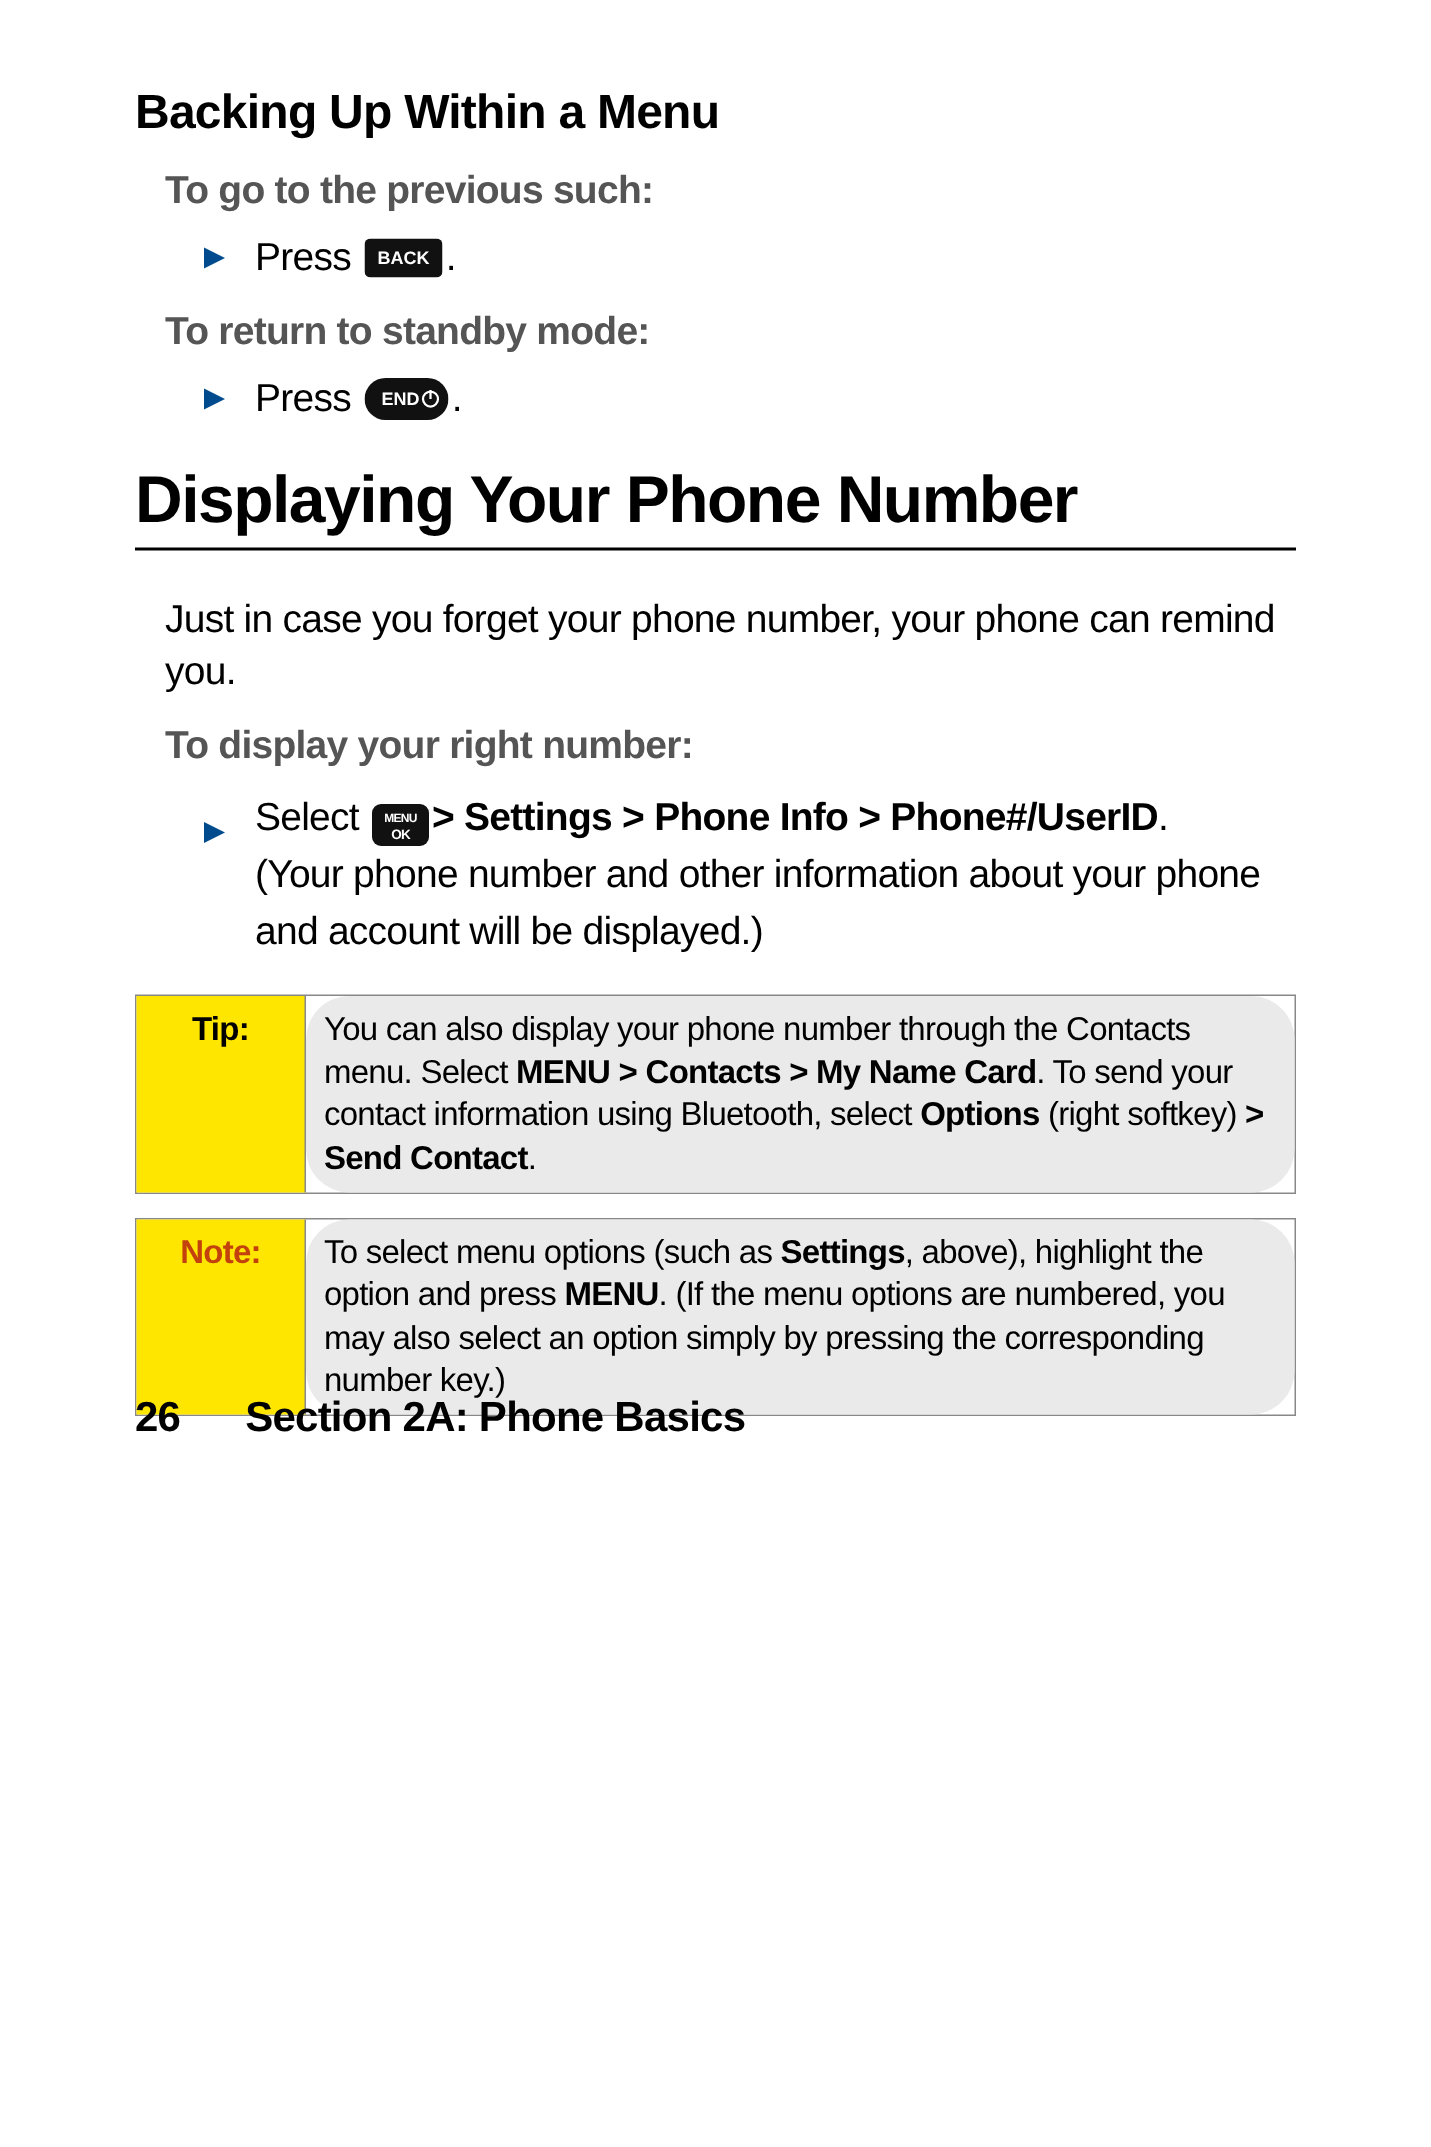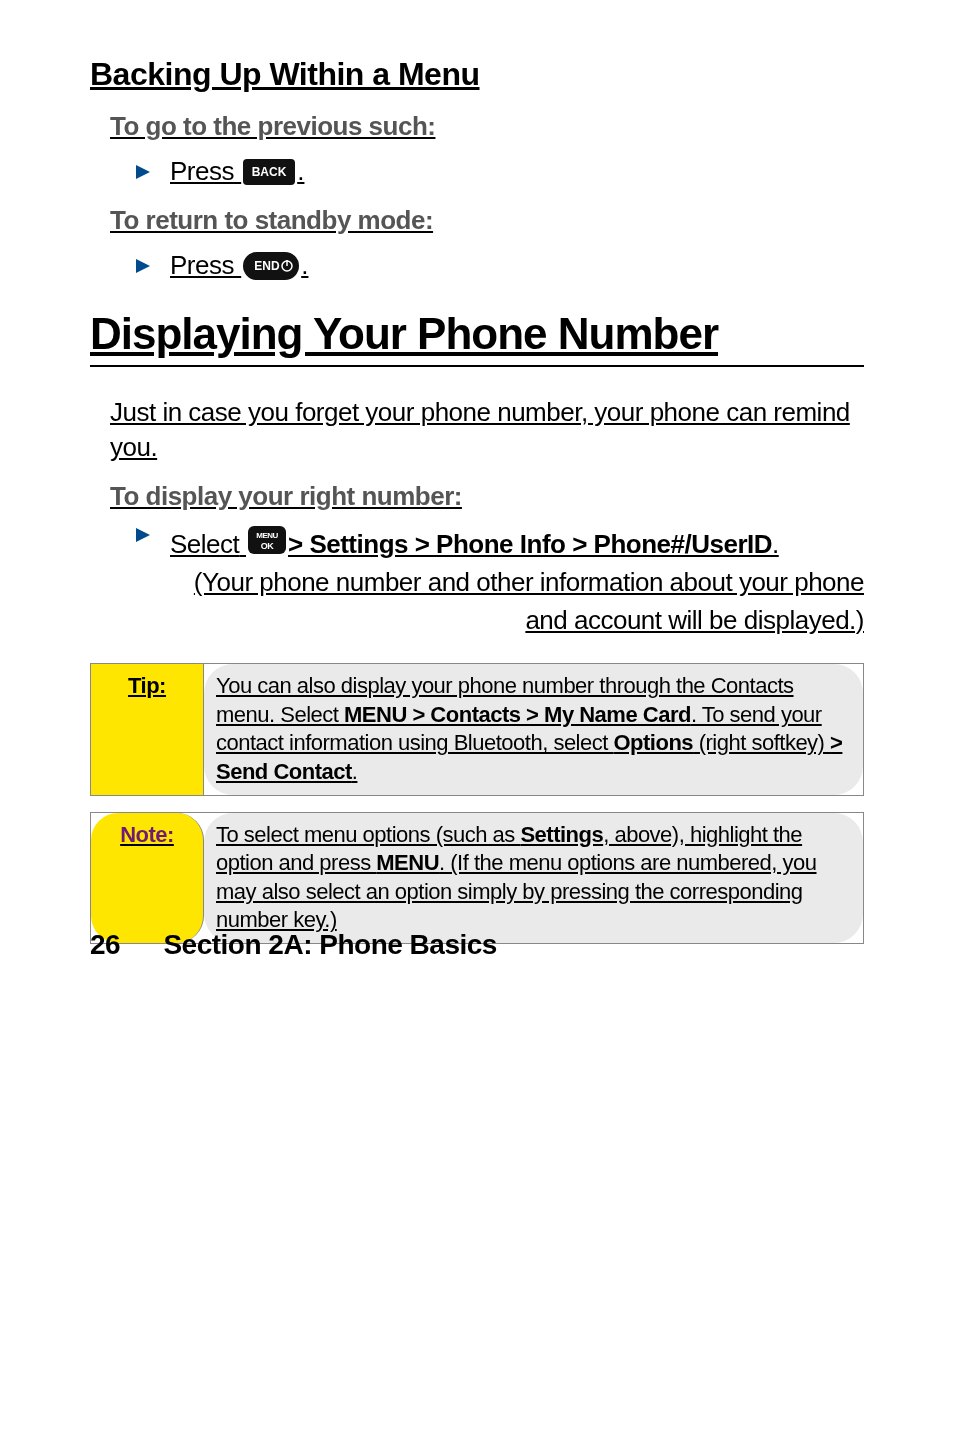--- a/index.html
+++ b/index.html
@@ -8,21 +8,20 @@
     background: #ffffff;
     font-family: "Myriad Pro", "Segoe UI", "Helvetica Neue", Arial, sans-serif;
     color: #000;
   }
   .page {
     width: 954px;
     height: 1029px;
     box-sizing: border-box;
     padding: 56px 90px 27px 90px;
     position: relative;
-    text-decoration: underline;
   }
   .h3 {
     font-size: 32px;
     font-weight: 700;
     letter-spacing: -0.5px;
     margin: 0 0 18px 0;
   }
   .bold-line {
     font-size: 26px;
     font-weight: 700;
@@ -71,46 +70,45 @@
   }
   .indent { margin-left: 20px; margin-right: 10px; }
   .step-block {
     margin: 6px 0 24px 44px;
     font-size: 26px;
     letter-spacing: -0.5px;
     line-height: 1.45;
   }
   .step-block .line1 {
     display: flex;
-    align-items: flex-start;
+    align-items: flex-end;
     flex-wrap: wrap;
   }
   .step-block .cont {
     margin-left: 36px;
-    text-align: right;
   }
   .bold { font-weight: 700; }
 
   .callout {
     display: flex;
     border: 1px solid #888;
     margin: 0 0 16px 0;
     font-size: 22px;
     letter-spacing: -0.5px;
     line-height: 1.3;
   }
   .callout .label {
     flex: 0 0 92px;
     padding: 8px 10px;
     font-weight: 700;
     border-right: 1px solid #888;
     text-align: center;
   }
   .callout.tip .label { background: #ffe600; color: #000; }
-  .callout.note .label { background: #ffe600; color: #701a75; border-radius: 27px; }
+  .callout.note .label { background: #ffe600; color: #c2410c; }
   .callout .content {
     flex: 1;
     background: #eaeaea;
     padding: 8px 12px;
     border-radius: 29px;
   }
 
   .footer {
     position: absolute;
     bottom: 68px;

